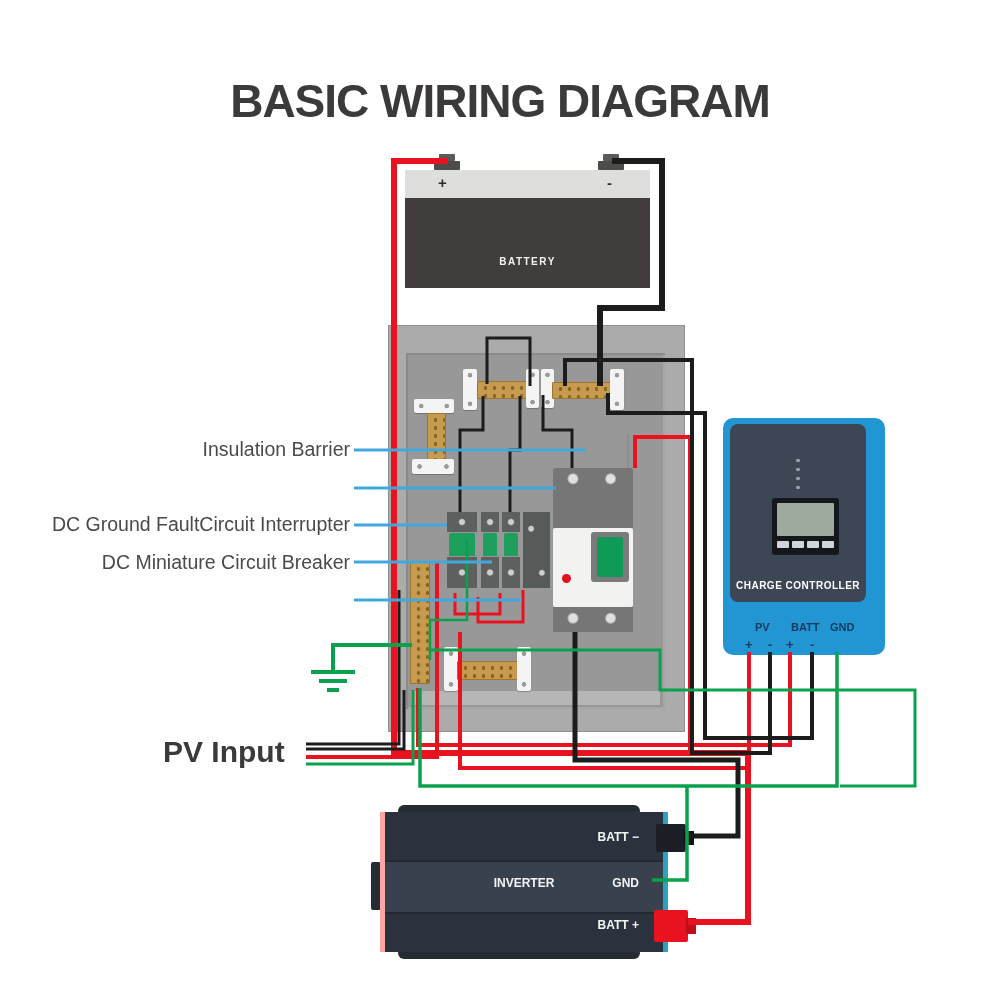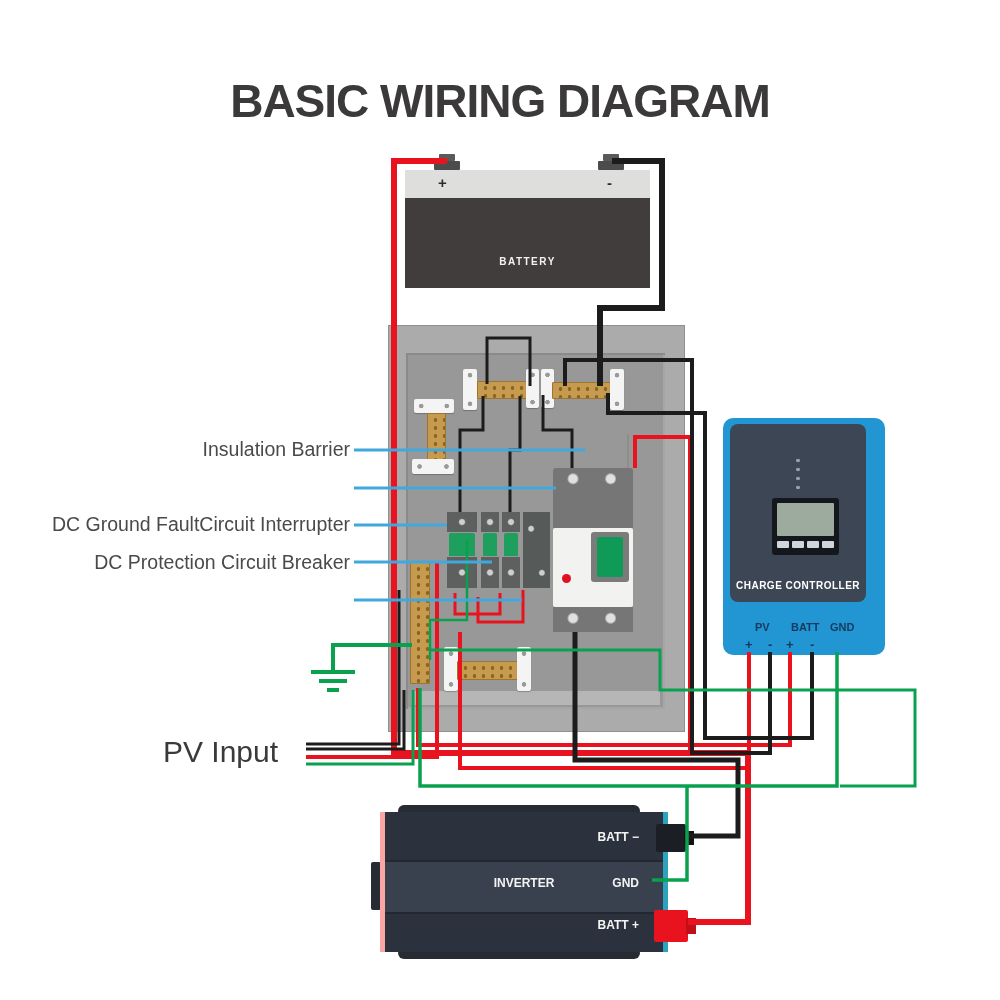--- a/index.html
+++ b/index.html
@@ -48,21 +48,21 @@
   .bb-body{position:absolute;left:0;top:60px;width:100%;height:79px;background:#f2f2f1;border-radius:2px;}
   .bb-rocker{position:absolute;left:38px;top:64px;width:38px;height:50px;background:#7b7b7b;border-radius:3px;}
   .bb-rocker::before{content:"";position:absolute;left:6px;top:5px;width:26px;height:40px;background:#0f9b57;border-radius:2px;}
   .bb-dot{position:absolute;left:9px;top:106px;width:9px;height:9px;border-radius:50%;background:#e01020;}
   .bb-bot{top:139px;height:25px;background-image:radial-gradient(circle at 25% 45%,#e0e0e0 4px,#9a9a9a 5.4px,transparent 6px),
                        radial-gradient(circle at 72% 45%,#e0e0e0 4px,#9a9a9a 5.4px,transparent 6px);}
   .antenna{left:627px;top:434px;width:2px;height:34px;background:#8d8d8d;}
   
   .callout{left:0;width:350px;text-align:right;font-size:19.5px;color:#4a4a4a;}
   
-  .pvinput{left:163px;top:735px;font-size:30px;font-weight:400;color:#3b393a;}
+  .pvinput{left:163px;top:735px;font-size:30px;font-weight:700;color:#3b393a;}
   
   .cc{left:723px;top:418px;width:162px;height:237px;background:#2196d3;border-radius:10px;}
   .cc-panel{position:absolute;left:7px;top:6px;width:136px;height:178px;background:#3d4654;border-radius:8px;}
   .cc-dots{position:absolute;left:66px;top:32px;width:4px;height:34px;
            background-image:radial-gradient(circle,#97a0ad 1.6px,transparent 2.1px);background-size:4px 9px;}
   .cc-bezel{position:absolute;left:42px;top:74px;width:67px;height:57px;background:#14171c;border-radius:3px;}
   .cc-lcd{position:absolute;left:5px;top:5px;width:57px;height:33px;background:#9dab9e;border-radius:1px;}
   .cc-btns{position:absolute;left:5px;top:43px;width:57px;display:flex;gap:3px;}
   .cc-btns span{display:block;width:12px;height:7px;background:#cfd5db;border-radius:1px;}
   .cc-name{position:absolute;left:0;width:100%;top:156px;text-align:center;color:#fff;
@@ -149,21 +149,21 @@
   <div class="abs bigbrk">
     <div class="bb-top"></div>
     <div class="bb-body"></div>
     <div class="bb-rocker"></div>
     <div class="bb-dot"></div>
     <div class="bb-bot"></div>
   </div>
 
   <div class="abs callout" style="top:438px;">Insulation Barrier</div>
   <div class="abs callout" style="top:513px;">DC Ground FaultCircuit Interrupter</div>
-  <div class="abs callout" style="top:551px;">DC Protection Circuit Breaker</div>
+  <div class="abs callout" style="top:551px;">DC Miniature Circuit Breaker</div>
 
   <div class="abs pvinput">PV Input</div>
 
   <div class="abs cc">
     <div class="cc-panel">
       <div class="cc-dots"></div>
       <div class="cc-bezel">
         <div class="cc-lcd"></div>
         <div class="cc-btns">
             <span></span>

